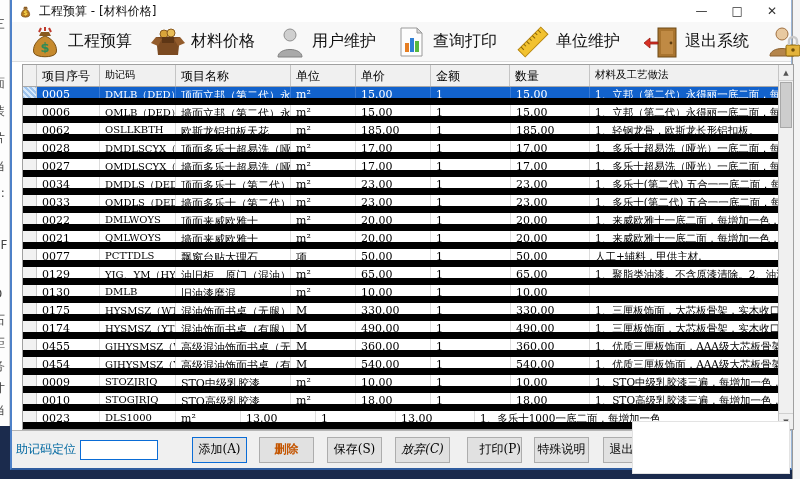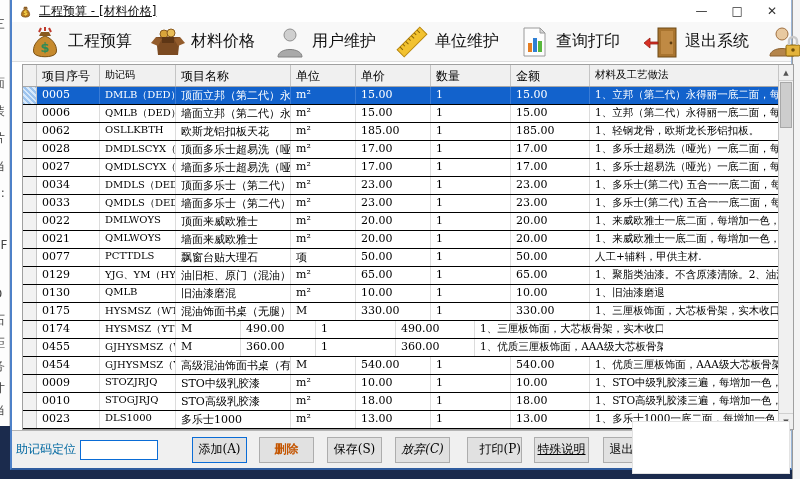--- a/index.html
+++ b/index.html
@@ -12,37 +12,37 @@
   .bg-left span { position:absolute; left:-7px; font-size:12px; color:#444; white-space:nowrap; font-family:"DejaVu Sans","Liberation Sans",sans-serif; }
   .bg-left-navy { position:absolute; left:0; top:426px; width:10px; height:53px; background:#1b2b4d; }
   .bg-bottom { position:absolute; left:0; top:470px; width:800px; height:9px; background:#1b2b4d; }
   .bg-right { position:absolute; left:792px; top:0; width:8px; height:479px; background:#f4f4f4; border-left:1px solid #9a9a9a; }
 
   
   .app { position:absolute; left:10px; top:0; width:782px; height:470px; background:#ffffff;
          border-left:2px solid #4e81c8; border-right:1px solid #9ab6d8; border-bottom:2px solid #2f5c9e; }
 
   .titlebar { position:absolute; left:0; top:0; width:100%; height:22px; background:#ffffff; display:flex; align-items:center; padding-left:6px; }
-  .title-text { font-size:12px; color:#111; margin-left:6px; font-family:"DejaVu Sans","Liberation Sans",sans-serif;text-decoration:underline; }
+  .title-text { font-size:12px; color:#111; margin-left:6px; font-family:"DejaVu Sans","Liberation Sans",sans-serif; }
   .win-controls { position:absolute; right:14px; top:0; height:22px; display:flex; align-items:center; gap:24px; }
   .win-controls span { font-size:12px; color:#333; cursor:default; font-family:"DejaVu Sans","Liberation Sans",sans-serif; line-height:1; }
 
   .toolbar { position:absolute; left:0; top:22px; width:100%; height:40px; background:#f8f8f8; border-bottom:1px solid #dcdcdc; display:flex; align-items:center; padding:0 6px; }
   .tb-item { display:flex; align-items:center; gap:5px; padding:0 9px; height:36px; cursor:pointer; }
   .tb-item .lbl { font-size:16px; color:#111; white-space:nowrap; }
   .tb-sep { width:1px; height:30px; background:#d5d5d5; margin:0 3px; }
   .welcome { font-size:12px; color:#111; padding:0 10px; white-space:nowrap; }
   .spacer { flex:1; }
 
   
   .grid { position:absolute; left:10px; top:64px; width:772px; height:366px; border:1px solid #a0a0a0; background:#4c1d95; }
   .grid-inner { position:absolute; left:0; top:0; right:15px; bottom:0; overflow:hidden; }
   .hrow { display:flex; height:22px; background:#f0f0f0; border-bottom:1px solid #a8a8a8; }
   .hcell { font-size:12px; color:#000; padding:3px 0 0 5px; border-right:1px solid #c5c5c5; white-space:nowrap; overflow:hidden; }
-  .row { display:flex; height:18px; border-bottom:1px solid #000000; background:#fff; cursor:default; }
+  .row { display:flex; height:18px; border-bottom:7px solid #000000; background:#fff; cursor:default; }
   .cell { font-size:11px; color:#000; padding:1px 0 0 5px; border-right:1px solid #dcdcdc; white-space:nowrap; overflow:hidden; }
   .c0 { width:14px; } .c1 { width:63px; } .c2 { width:76px; font-size:10px; } .c3 { width:115px; }
   .c4 { width:65px; } .c5 { width:75px; } .c6 { width:80px; } .c7 { width:79px; } .c8 { width:188px; font-size:10.5px; border-right:none; }
   .row .c0 { background:#f2f2f2; border-right:1px solid #c5c5c5; }
   .row.selected { background:#1262cc; }
   .row.selected .cell { color:#ffffff; border-right-color:#3a7cd6; }
   .row.selected .c0 { background:repeating-linear-gradient(45deg,#9cc3ee 0 2px,#d7e9fb 2px 4px); border-right:1px solid #c5c5c5; }
 
   .vscroll { position:absolute; right:0; top:0; width:15px; height:100%; background:#f0f0f0; border-left:1px solid #c5c5c5; }
   .vs-btn { position:absolute; left:0; width:14px; height:16px; background:#f0f0f0; color:#555; font-size:7px; text-align:center; line-height:16px; cursor:pointer; font-family:"DejaVu Sans",sans-serif; }
@@ -52,21 +52,21 @@
 
   
   .footer { position:absolute; left:0; top:430px; width:100%; height:38px; background:#f0f0f0; border-top:1px solid #b5b5b5; display:flex; align-items:center; }
   .loc-label { font-size:12px; color:#0369a1; margin-left:4px; white-space:nowrap; }
   .loc-input { width:78px; height:20px; border:1px solid #0a6cd6; background:#fff; margin-left:4px; font-size:12px; padding:0 3px; outline:none; }
   .btn { width:55px; height:26px; background:#e1e1e1; border:1px solid #adadad; font-size:12px; color:#000;
          font-family:"DejaVu Serif","Liberation Serif",serif; cursor:pointer; white-space:nowrap; }
   .btn.default { border:1px solid #0a6cd6; }
   .btn.danger { color:#c45500; font-weight:bold; }
   .b-add { margin-left:34px; } .b-del { margin-left:12px; } .b-save { margin-left:13px; } .b-aband { margin-left:13px;font-style:italic; }
-  .b-print { margin-left:17px;text-align:right; } .b-spec { margin-left:12px;text-decoration:underline; } .b-exit { margin-left:14px; }
+  .b-print { margin-left:17px;text-align:right; } .b-spec { margin-left:12px; } .b-exit { margin-left:14px; }
 
   .overlay-box { position:absolute; left:632px; top:421px; width:158px; height:53px; background:#ffffff; border:1px solid #e3e3e3; }
 
   svg { display:block; }
 </style>
 </head>
 <body>
 
 <div class="screen">
 
@@ -141,41 +141,41 @@
           <svg width="34" height="34" viewBox="0 0 34 34">
             <circle cx="17" cy="10" r="6" fill="#cfcfcf" stroke="#8f8f8f"></circle>
             <path d="M5,32 C5,22 29,22 29,32 Z" fill="#a9a9a9" stroke="#808080"></path>
           </svg>
         </span>
         <span class="lbl">用户维护</span>
       </div>
 
       <div class="tb-item">
         <span>
-          <svg width="36" height="34" viewBox="0 0 36 34">
-            <g transform="rotate(-45 18 17)">
-              <rect x="2" y="12" width="32" height="10" fill="#f2c230" stroke="#b8860b"></rect>
-              <path d="M6,12 L6,16 M10,12 L10,15 M14,12 L14,16 M18,12 L18,15 M22,12 L22,16 M26,12 L26,15 M30,12 L30,16" stroke="#8a6508" stroke-width="1"></path>
-            </g>
-          </svg>
-        </span>
-        <span class="lbl">单位维护</span>
-      </div>
-
-      <div class="tb-item">
-        <span>
           <svg width="34" height="34" viewBox="0 0 34 34">
             <path d="M7,3 L23,3 L28,8 L28,31 L7,31 Z" fill="#fdfdfd" stroke="#9a9a9a"></path>
             <path d="M23,3 L23,8 L28,8 Z" fill="#d8d8d8" stroke="#9a9a9a"></path>
             <rect x="11" y="18" width="4" height="9" fill="#e67e22"></rect>
             <rect x="16" y="13" width="4" height="14" fill="#2f7fd4"></rect>
             <rect x="21" y="16" width="4" height="11" fill="#58b83c"></rect>
           </svg>
         </span>
         <span class="lbl">查询打印</span>
+      </div>
+
+      <div class="tb-item">
+        <span>
+          <svg width="36" height="34" viewBox="0 0 36 34">
+            <g transform="rotate(-45 18 17)">
+              <rect x="2" y="12" width="32" height="10" fill="#f2c230" stroke="#b8860b"></rect>
+              <path d="M6,12 L6,16 M10,12 L10,15 M14,12 L14,16 M18,12 L18,15 M22,12 L22,16 M26,12 L26,15 M30,12 L30,16" stroke="#8a6508" stroke-width="1"></path>
+            </g>
+          </svg>
+        </span>
+        <span class="lbl">单位维护</span>
       </div>
 
       <div class="tb-sep"></div>
 
       <div class="tb-item">
         <span>
           <svg width="36" height="34" viewBox="0 0 36 34">
             <rect x="14" y="3" width="18" height="29" fill="#a9742f" stroke="#6e4a17"></rect>
             <rect x="17" y="6" width="12" height="23" fill="#c08a44"></rect>
             <circle cx="27" cy="18" r="1.4" fill="#5e3c10"></circle>
@@ -208,22 +208,22 @@
 
     <div class="grid">
       <div class="grid-inner">
         <div class="hrow">
           <div class="hcell c0"></div>
           <div class="hcell c1">项目序号</div>
           <div class="hcell c2">助记码</div>
           <div class="hcell c3">项目名称</div>
           <div class="hcell c4">单位</div>
           <div class="hcell c5">单价</div>
+          <div class="hcell c7">金额</div>
           <div class="hcell c6">数量</div>
-          <div class="hcell c7">金额</div>
           <div class="hcell c8">材料及工艺做法</div>
         </div>
         <div id="grid-body">
             <div class="row selected">
               <div class="cell c0"></div>
               <div class="cell c1">0005</div>
               <div class="cell c2">DMLB（DED）YDL</div>
               <div class="cell c3">顶面立邦（第二代）永</div>
               <div class="cell c4">m²</div>
               <div class="cell c5">15.00</div>
@@ -337,53 +337,54 @@
               <div class="cell c3">油旧柜、原门（混油）</div>
               <div class="cell c4">m²</div>
               <div class="cell c5">65.00</div>
               <div class="cell c6">1</div>
               <div class="cell c7">65.00</div>
               <div class="cell c8">1、聚脂类油漆。不含原漆清除。2、油漆...</div>
             </div>
             <div class="row">
               <div class="cell c0"></div>
               <div class="cell c1">0130</div>
-              <div class="cell c2">QMLB</div>
+              <div class="cell c2">DMLB</div>
               <div class="cell c3">旧油漆磨混</div>
               <div class="cell c4">m²</div>
               <div class="cell c5">10.00</div>
               <div class="cell c6">1</div>
               <div class="cell c7">10.00</div>
-              <div class="cell c8">1、旧油漆磨退</div>
             </div>
             <div class="row">
               <div class="cell c0"></div>
               <div class="cell c1">0175</div>
               <div class="cell c2">HYSMSZ（WT）</div>
               <div class="cell c3">混油饰面书桌（无腿）</div>
               <div class="cell c4">M</div>
               <div class="cell c5">330.00</div>
               <div class="cell c6">1</div>
               <div class="cell c7">330.00</div>
               <div class="cell c8">1、三厘板饰面，大芯板骨架，实木收口，...</div>
             </div>
             <div class="row">
               <div class="cell c0"></div>
               <div class="cell c1">0174</div>
               <div class="cell c2">HYSMSZ（YT）</div>
+              <div class="cell c3">混油饰面书桌（有腿）</div>
               <div class="cell c4">M</div>
               <div class="cell c5">490.00</div>
               <div class="cell c6">1</div>
               <div class="cell c7">490.00</div>
               <div class="cell c8">1、三厘板饰面，大芯板骨架，实木收口，...</div>
             </div>
             <div class="row">
               <div class="cell c0"></div>
               <div class="cell c1">0455</div>
               <div class="cell c2">GJHYSMSZ（WT）</div>
+              <div class="cell c3">高级混油饰面书桌（无</div>
               <div class="cell c4">M</div>
               <div class="cell c5">360.00</div>
               <div class="cell c6">1</div>
               <div class="cell c7">360.00</div>
               <div class="cell c8">1、优质三厘板饰面，AAA级大芯板骨架，...</div>
             </div>
             <div class="row">
               <div class="cell c0"></div>
               <div class="cell c1">0454</div>
               <div class="cell c2">GJHYSMSZ（YT）</div>
@@ -413,21 +414,20 @@
               <div class="cell c4">m²</div>
               <div class="cell c5">18.00</div>
               <div class="cell c6">1</div>
               <div class="cell c7">18.00</div>
               <div class="cell c8">1、STO高级乳胶漆三遍，每增加一色，另...</div>
             </div>
             <div class="row">
               <div class="cell c0"></div>
               <div class="cell c1">0023</div>
               <div class="cell c2">DLS1000</div>
-              <div class="cell c3">多乐士1000</div>
               <div class="cell c4">m²</div>
               <div class="cell c5">13.00</div>
               <div class="cell c6">1</div>
               <div class="cell c7">13.00</div>
               <div class="cell c8">1、多乐士1000一底二面，每增加一色，另...</div>
             </div>
           </div>
       </div>
       <div class="vscroll">
         <div class="vs-btn vs-up">▲</div>

